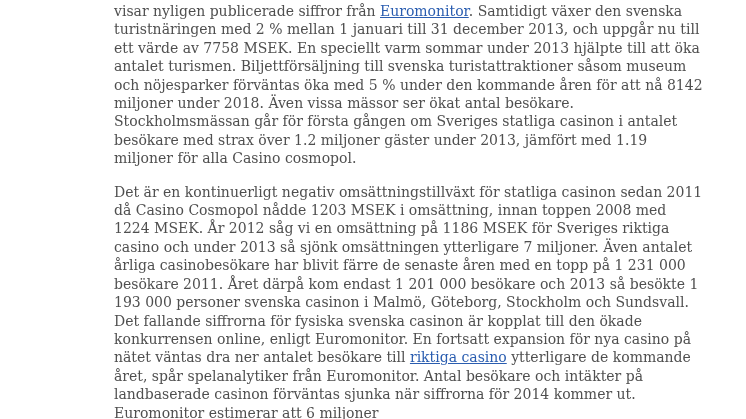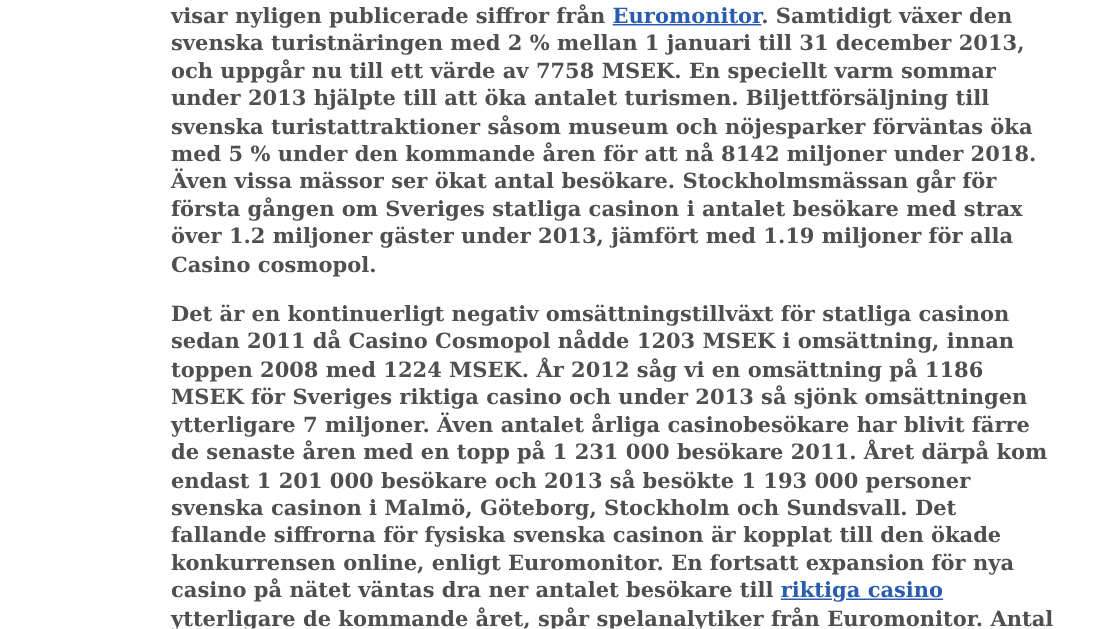--- a/index.html
+++ b/index.html
@@ -20,21 +20,20 @@
     width: 590px;
     font-family: "DejaVu Serif", "Liberation Serif", serif;
     font-size: 14px;
     line-height: 18.4px;
     color: var(--text-color, #4f4f4f);
     text-align: left;
   }
   .article p {
     margin: 0 0 15px 0;
     padding: 0;
-    font-weight: bold;
   }
   .article a {
     color: var(--link-color, #2a5db0);
     text-decoration: underline;
     cursor: pointer;
   }
 </style>
 </head>
 <body style="background: rgb(255, 255, 255);">
 

